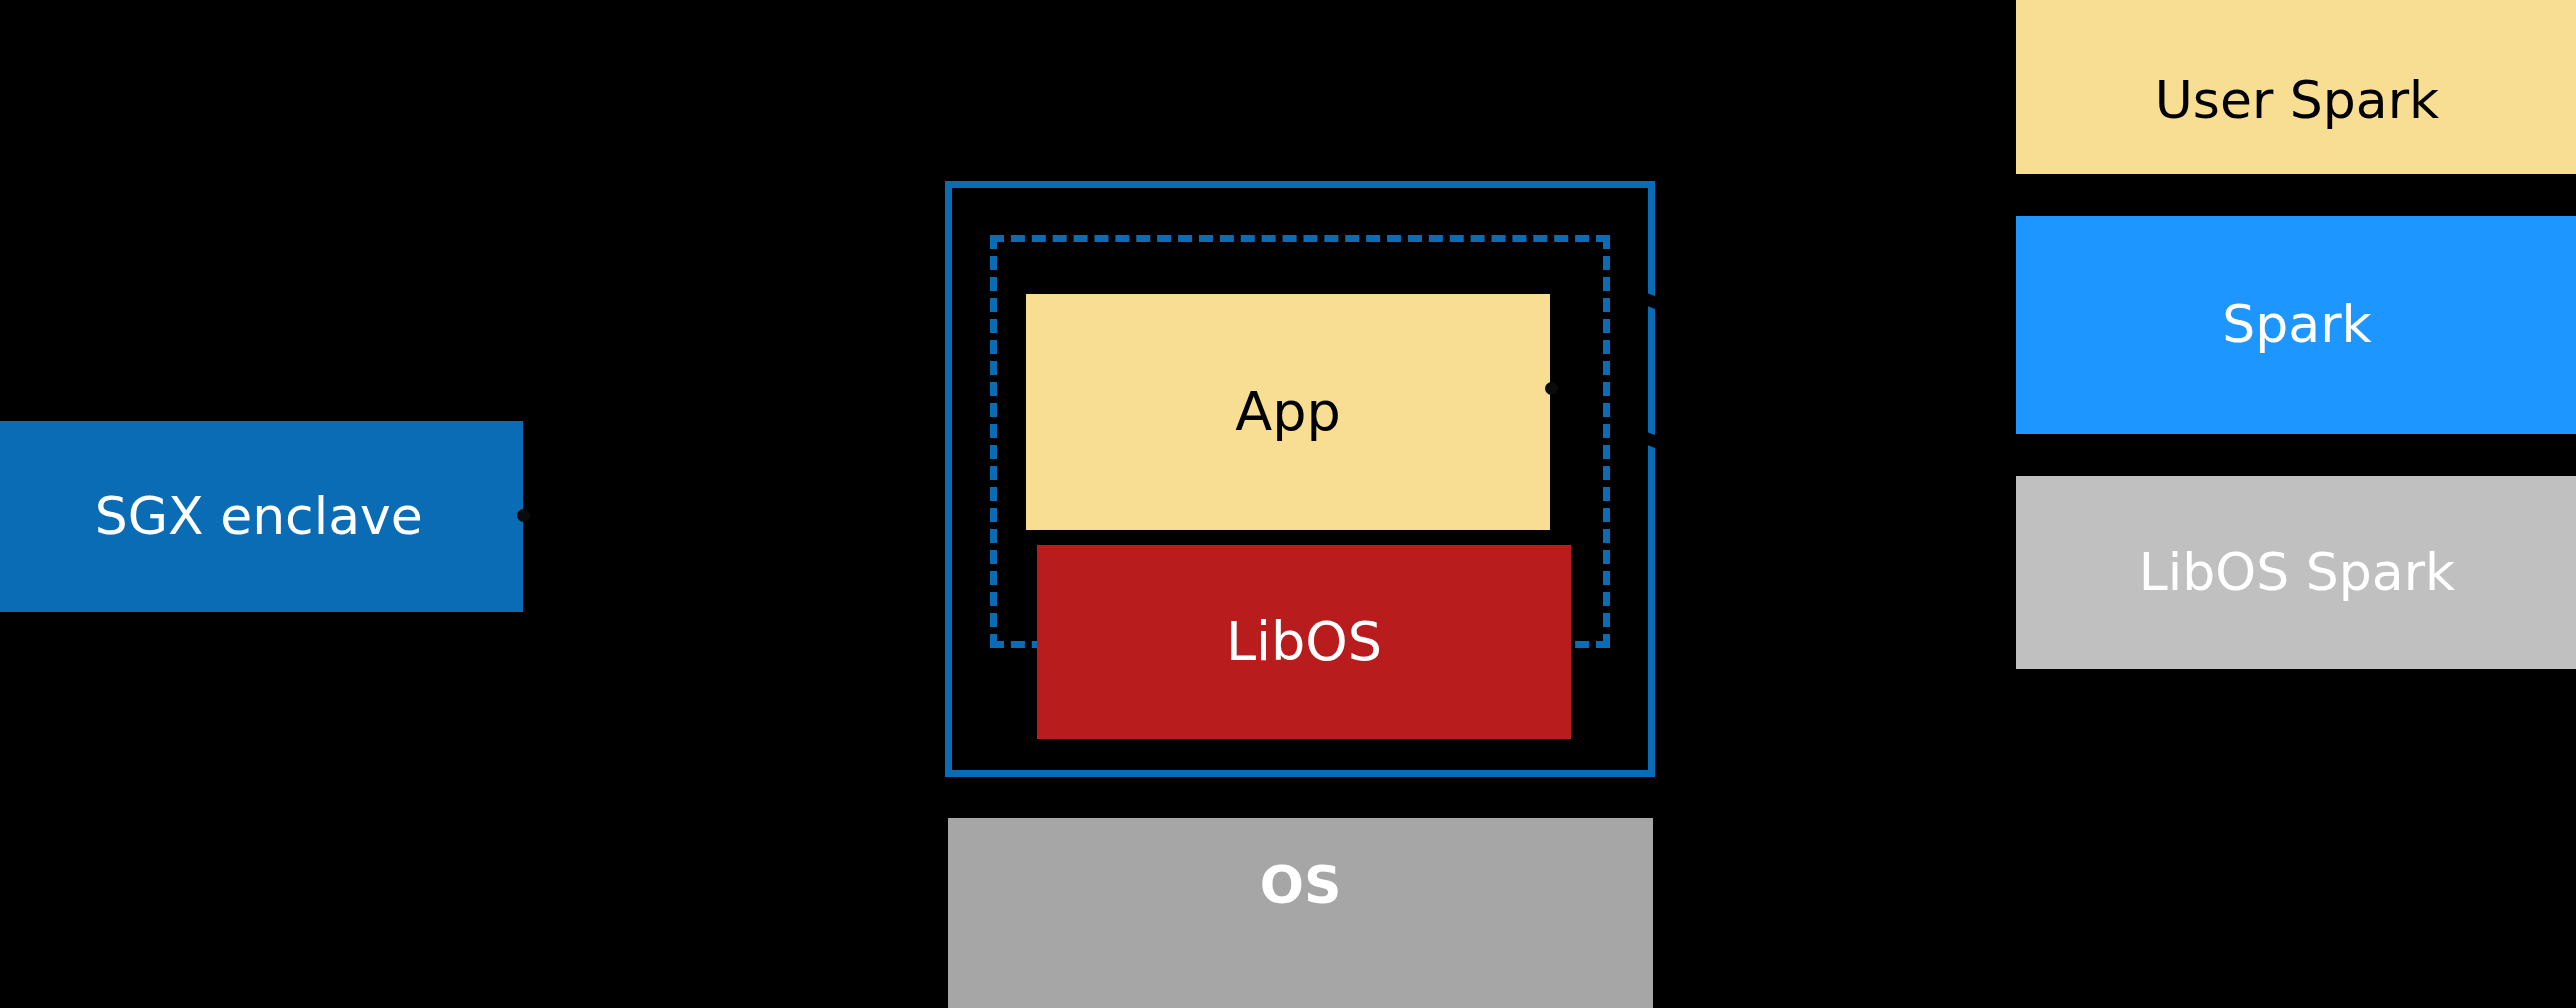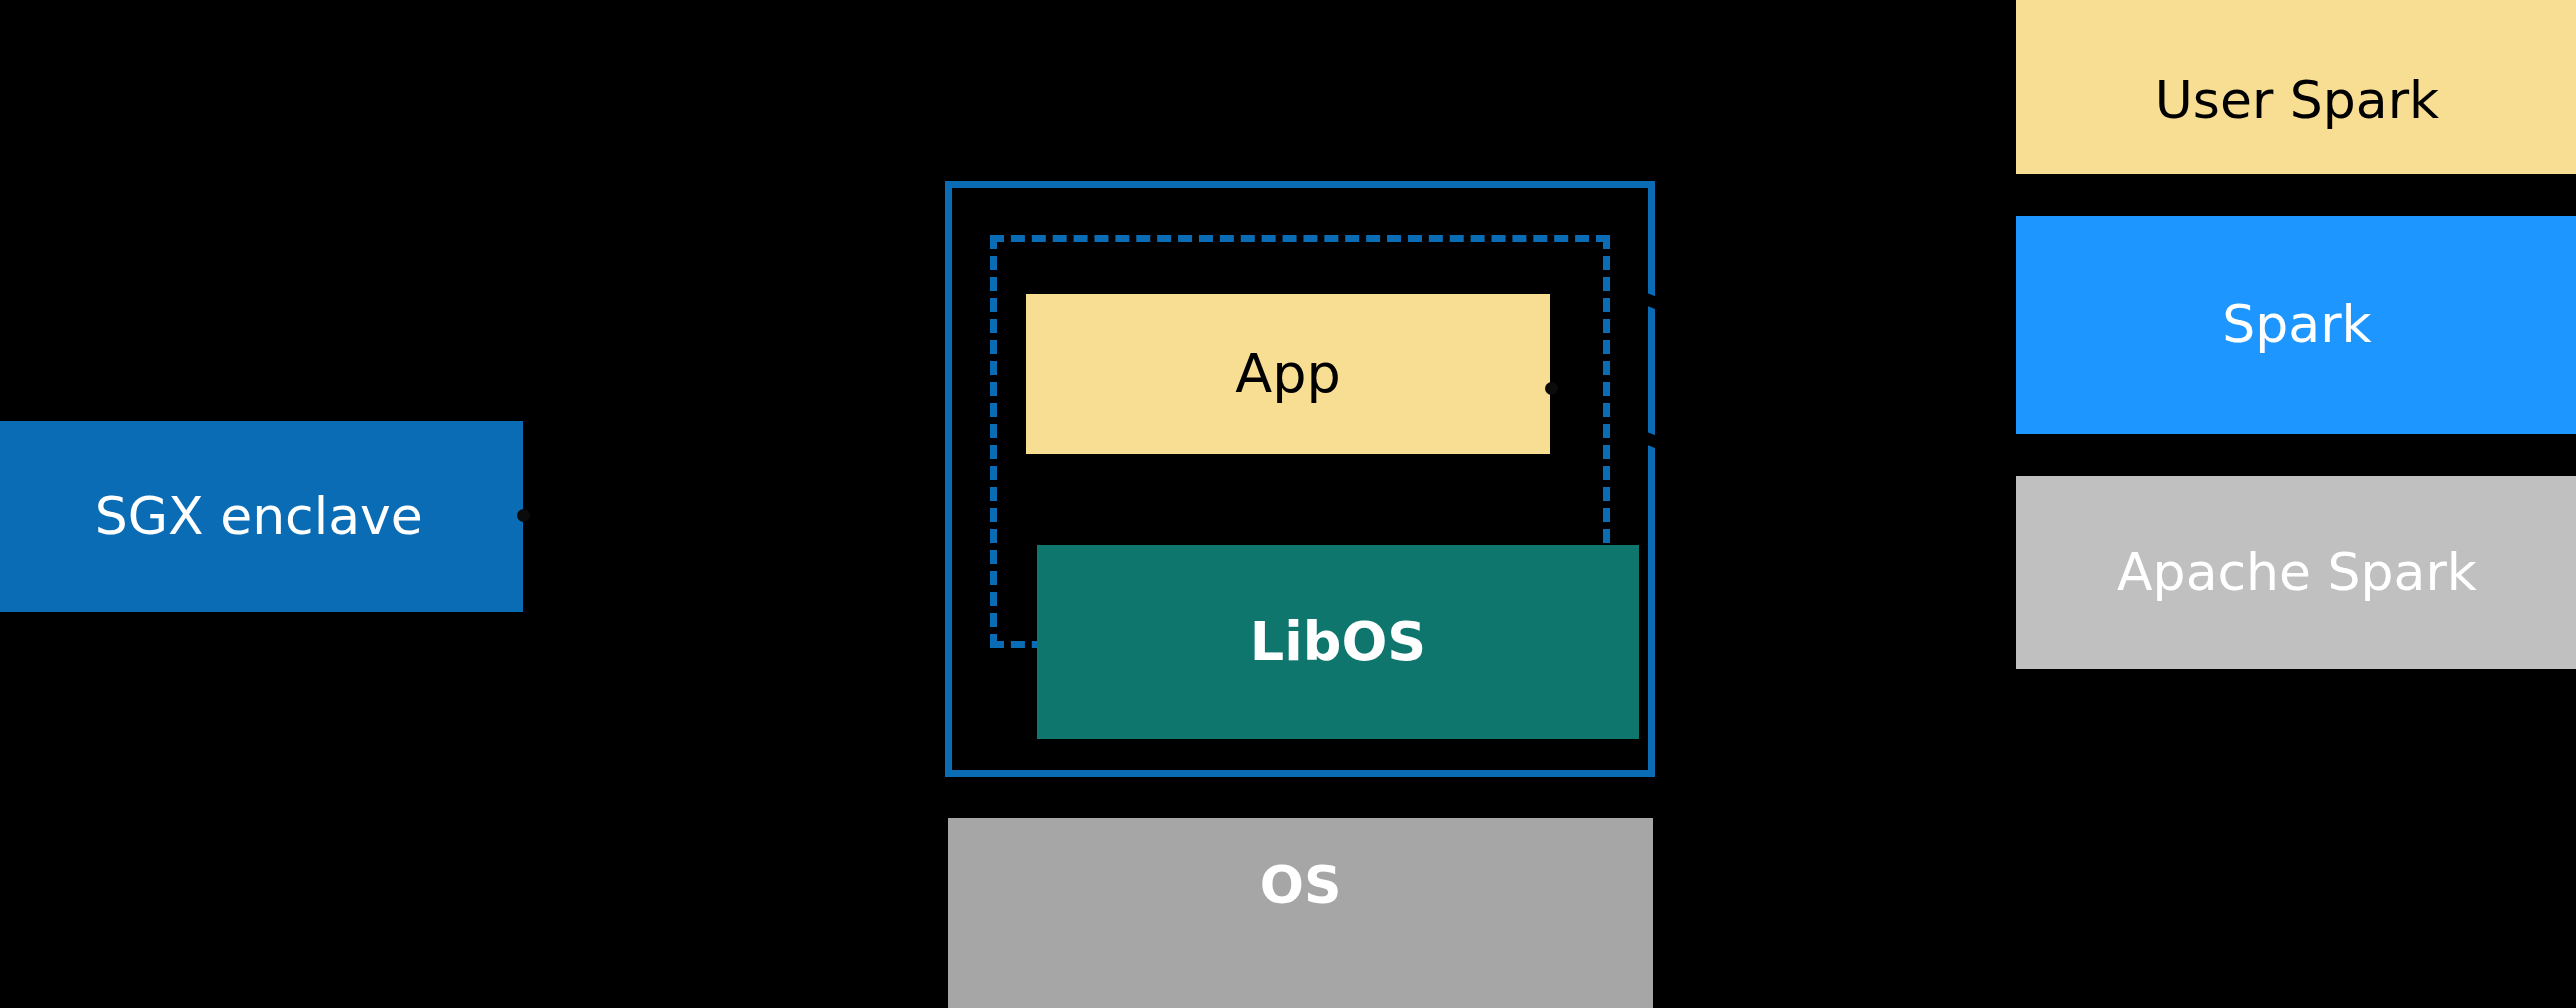--- a/index.html
+++ b/index.html
@@ -75,44 +75,44 @@
     background: #000000;
     transform: rotate(22deg);
   }
   #frame-notch-top   { left: 1640px; top: 297px; width: 32px; height: 11.7px; }
   #frame-notch-mid   { left: 1640px; top: 436px; width: 32px; height: 11.7px; }
 
   #app-box {
     left: 1026px;
     top: 294px;
     width: 524px;
-    height: 160px;
+    height: 236px;
     background: #f7de92;
     color: #000000;
     font-size: 54px;
     font-weight: 400;
   }
   #app-arrow-dot {
     position: absolute;
     left: 1545px;
     top: 382px;
     width: 13.4px;
     height: 13.4px;
     border-radius: 50%;
     background: #0b0b0b;
   }
   #libos-box {
     left: 1037px;
     top: 545px;
-    width: 602px;
+    width: 534px;
     height: 194px;
-    background: #0f766e;
+    background: #b91c1c;
     color: #ffffff;
     font-size: 54px;
-    font-weight: 700;
+    font-weight: 400;
   }
   #os-box {
     left: 948px;
     top: 818px;
     width: 705px;
     height: 218px;
     background: #a6a6a6;
     color: #ffffff;
     font-size: 52px;
     font-weight: 700;
@@ -187,17 +187,17 @@
 
   <div class="box" id="user-apps-box">
     <span>User Spark</span>
   </div>
 
   <div class="box" id="bigdl-box">
     <span>Spark</span>
   </div>
 
   <div class="box" id="apache-spark-box">
-    <span>Apache Spark</span>
+    <span>LibOS Spark</span>
   </div>
 
 </div>
 
 
 </body></html>

